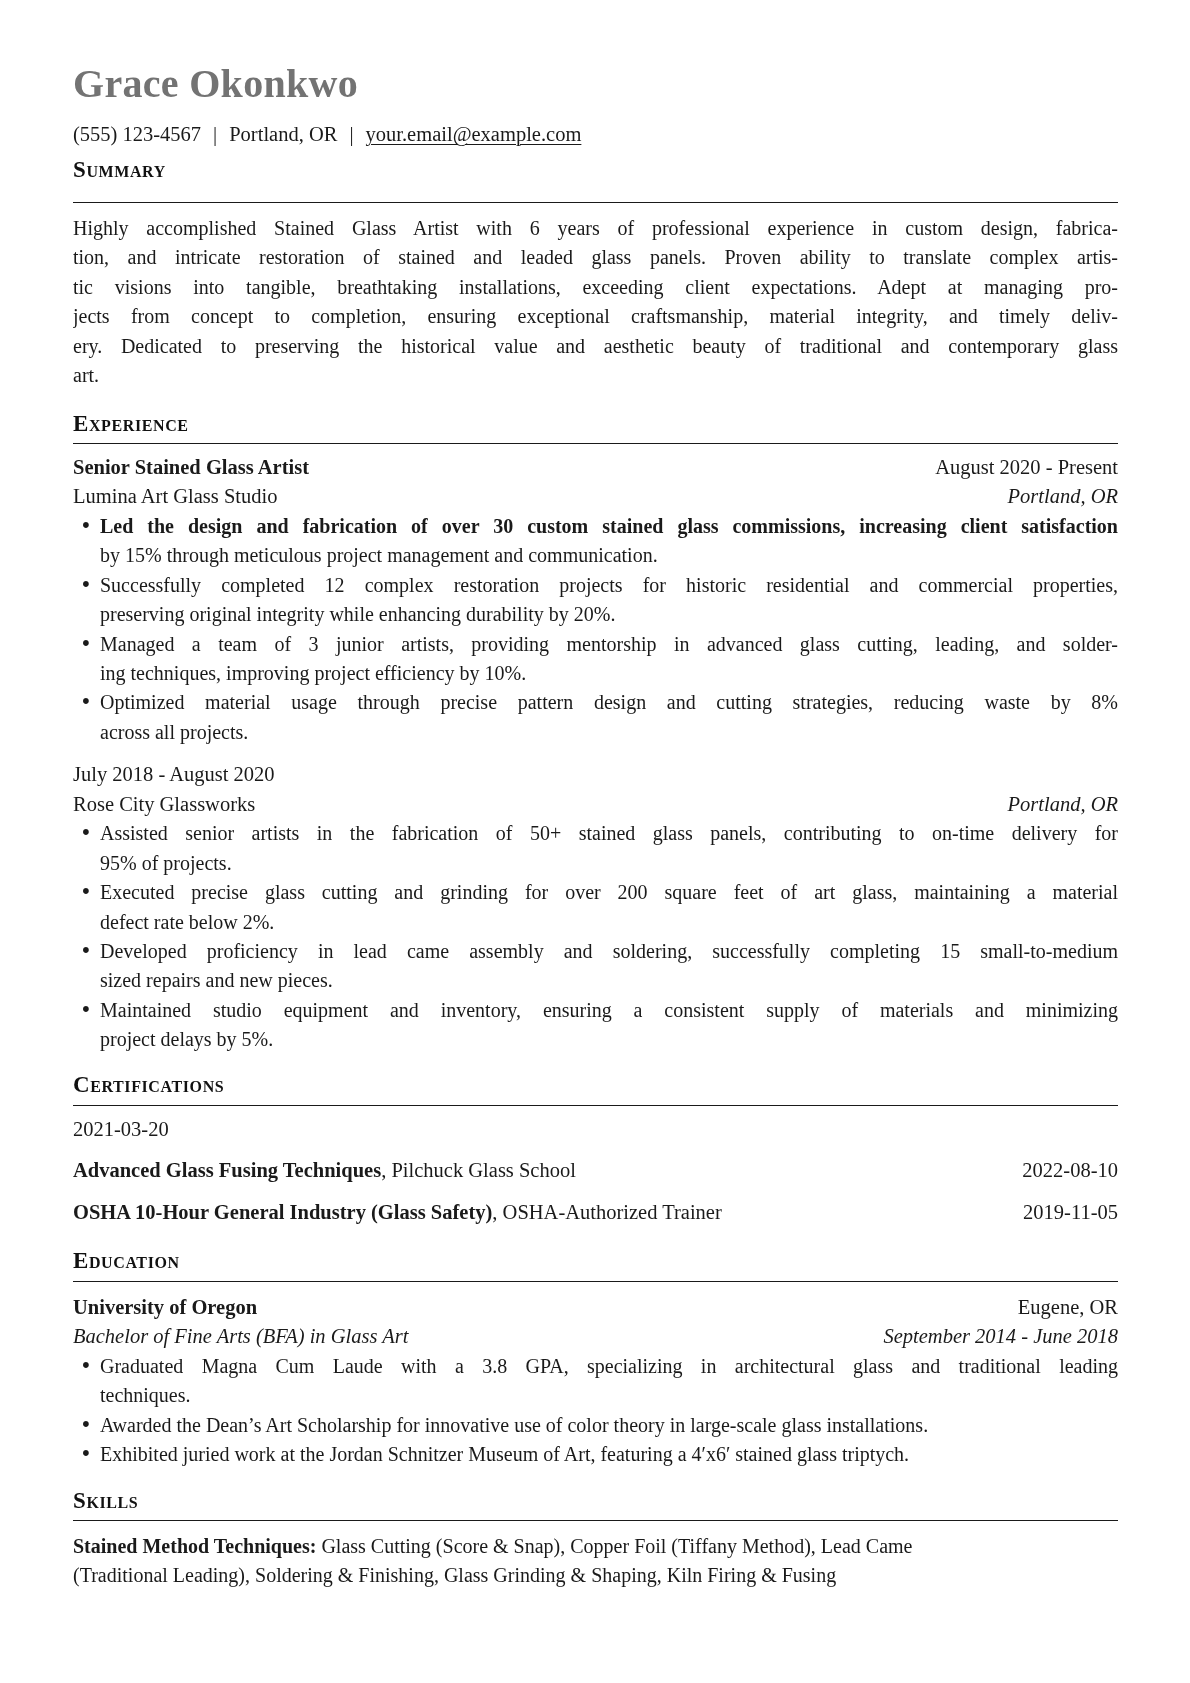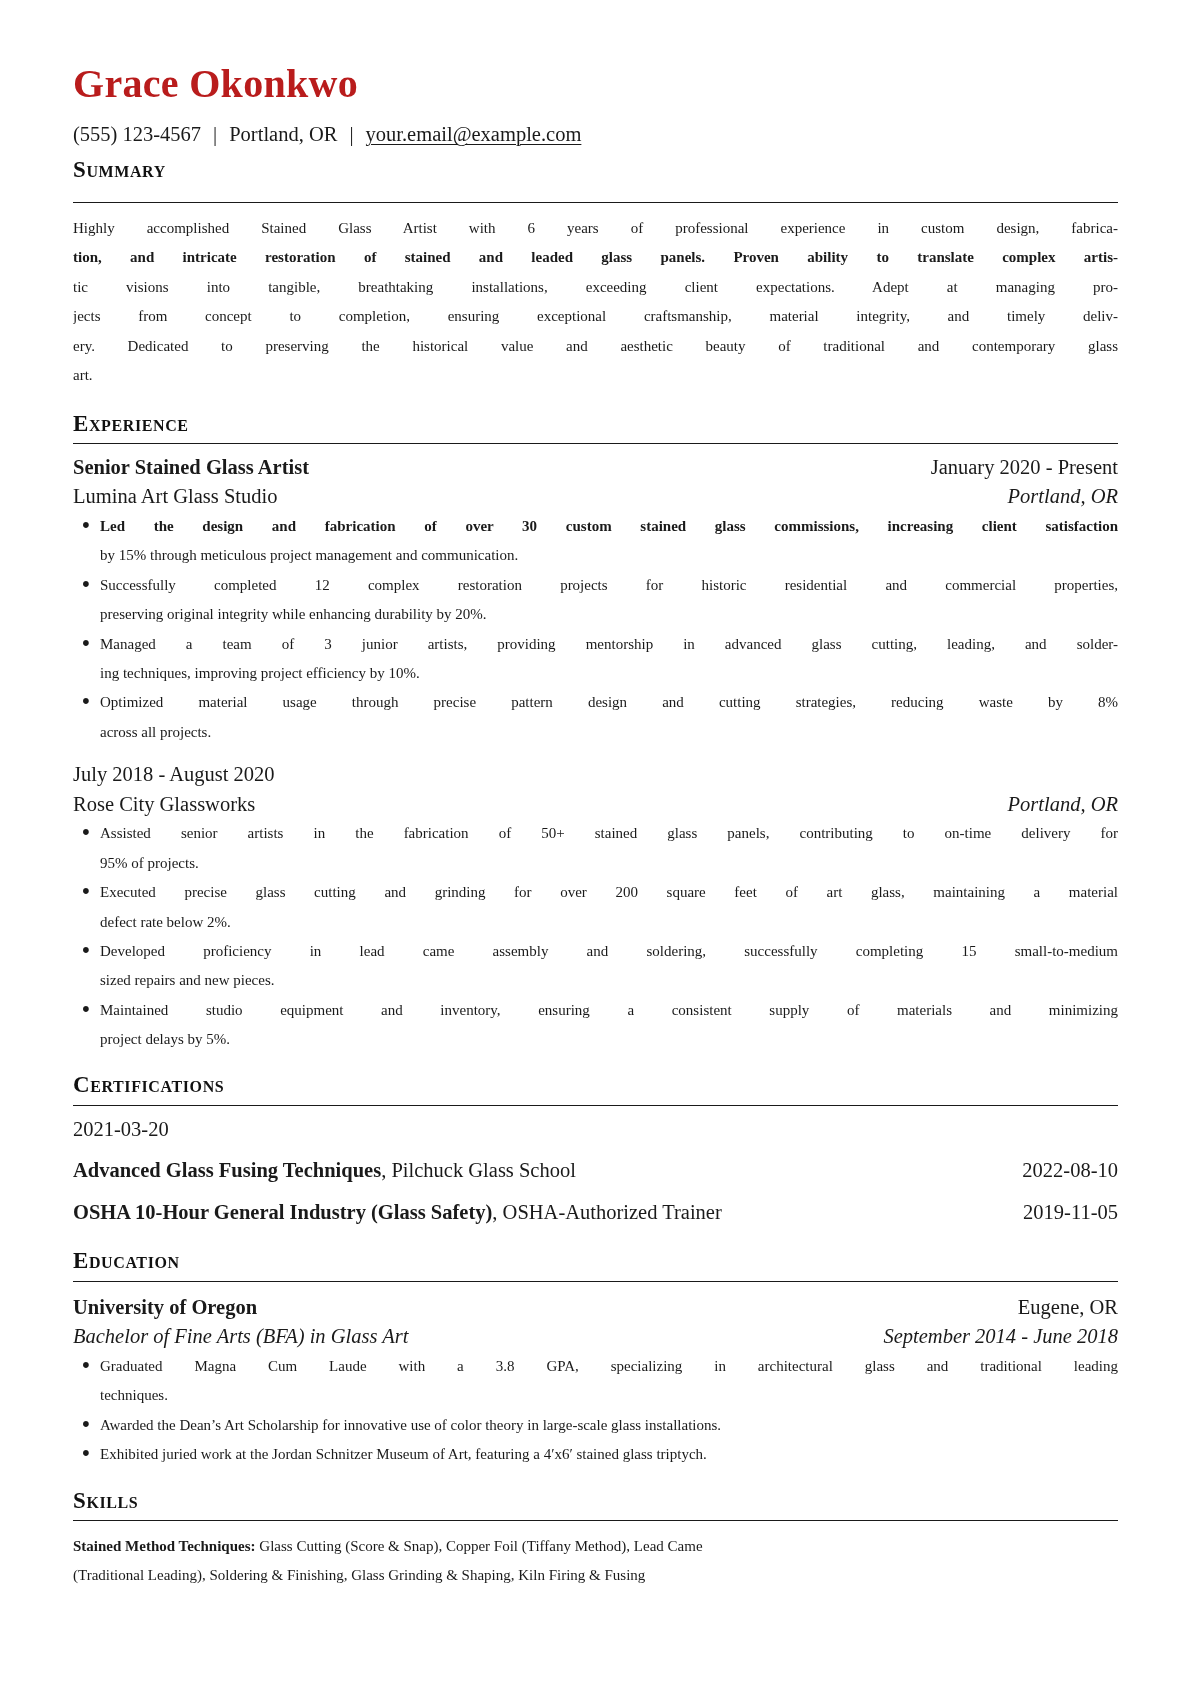--- a/index.html
+++ b/index.html
@@ -1,58 +1,58 @@
 <!DOCTYPE html>
 <html><head>
 <meta charset="utf-8">
 <style>
   html, body { margin:0; padding:0; background:#ffffff; }
   body { width:1190px; height:1683px; position:relative; overflow:hidden;
          font-family:"DejaVu Serif","Liberation Serif",serif; color:#1a1a1a; }
   .page { position:absolute; left:73px; top:0; width:1045px; }
   .abs { position:absolute; left:0; white-space:nowrap; }
-  .name { font-family:"Liberation Serif",serif; font-weight:bold; font-size:40px; line-height:40px; color:#b91c1c; letter-spacing:0.3px; }
+  .name { font-family:"Liberation Serif",serif; font-weight:bold; font-size:40px; line-height:40px; color:#737373; letter-spacing:0.3px; }
   .contact { font-family:"Liberation Serif",serif; font-size:20.5px; line-height:24px; }
   .contact .sep { display:inline-block; margin:0 12px; }
   .contact a { color:#1a1a1a; text-decoration:underline; text-underline-offset:3px; text-decoration-thickness:1px; }
   .sec-head { font-family:"Liberation Serif",serif; font-weight:bold; font-size:23px; line-height:24px; font-variant:small-caps; letter-spacing:0.6px; color:#111; }
   .rule { position:absolute; left:0; width:1045px; height:0; border-top:1.6px solid #1a1a1a; }
-  .line { position:absolute; left:0; width:1045px; font-family:"Liberation Serif",serif; font-size:15px; line-height:24px; white-space:nowrap; }
+  .line { position:absolute; left:0; width:1045px; font-family:"Liberation Serif",serif; font-size:20px; line-height:24px; white-space:nowrap; }
   .just { text-align:justify; text-align-last:justify; white-space:normal; height:24px; overflow:hidden; }
   .row { position:absolute; left:0; width:1045px; display:flex; justify-content:space-between; font-family:"Liberation Serif",serif; font-size:20.5px; line-height:24px; white-space:nowrap; }
   .b { font-weight:bold; }
   .i { font-style:italic; }
   .bullet-dot { position:absolute; left:7px; font-size:20px; line-height:24px; }
   .bl { left:27px !important; width:1018px !important; }
 </style>
 </head>
 <body>
 
 <div class="page">
 
   <div class="abs name" style="top:64px;">Grace Okonkwo</div>
   <div class="abs contact" style="top:122px;">
     <span>(555) 123-4567</span><span class="sep">|</span><span>Portland, OR</span><span class="sep">|</span><a>your.email@example.com</a>
   </div>
 
   <div class="abs sec-head" style="top:158px;">Summary</div>
   <div class="rule" style="top:202px;"></div>
   <div class="line just" style="top:216px;">Highly accomplished Stained Glass Artist with 6 years of professional experience in custom design, fabrica-</div>
-  <div class="line just" style="top:245px;font-weight:bold;">tion, and intricate restoration of stained and leaded glass panels. Proven ability to translate complex artis-</div>
+  <div class="line just" style="top:245px;">tion, and intricate restoration of stained and leaded glass panels. Proven ability to translate complex artis-</div>
   <div class="line just" style="top:275px;">tic visions into tangible, breathtaking installations, exceeding client expectations. Adept at managing pro-</div>
   <div class="line just" style="top:304px;">jects from concept to completion, ensuring exceptional craftsmanship, material integrity, and timely deliv-</div>
   <div class="line just" style="top:334px;">ery. Dedicated to preserving the historical value and aesthetic beauty of traditional and contemporary glass</div>
   <div class="line" style="top:363px;">art.</div>
 
   <div class="abs sec-head" style="top:412px;">Experience</div>
   <div class="rule" style="top:443px;"></div>
 
   <div class="row" style="top:455px;gap:44px;">
     <span class="b">Senior Stained Glass Artist</span>
-    <span>January 2020 - Present</span>
+    <span>August 2020 - Present</span>
   </div>
   <div class="row" style="top:484px;">
     <span>Lumina Art Glass Studio</span>
     <span class="i">Portland, OR</span>
   </div>
 
   <span class="bullet-dot" style="top:514px;">•</span>
   <div class="line just bl" style="top:514px;font-weight:bold;">Led the design and fabrication of over 30 custom stained glass commissions, increasing client satisfaction</div>
   <div class="line bl" style="top:543px;">by 15% through meticulous project management and communication.</div>
 

